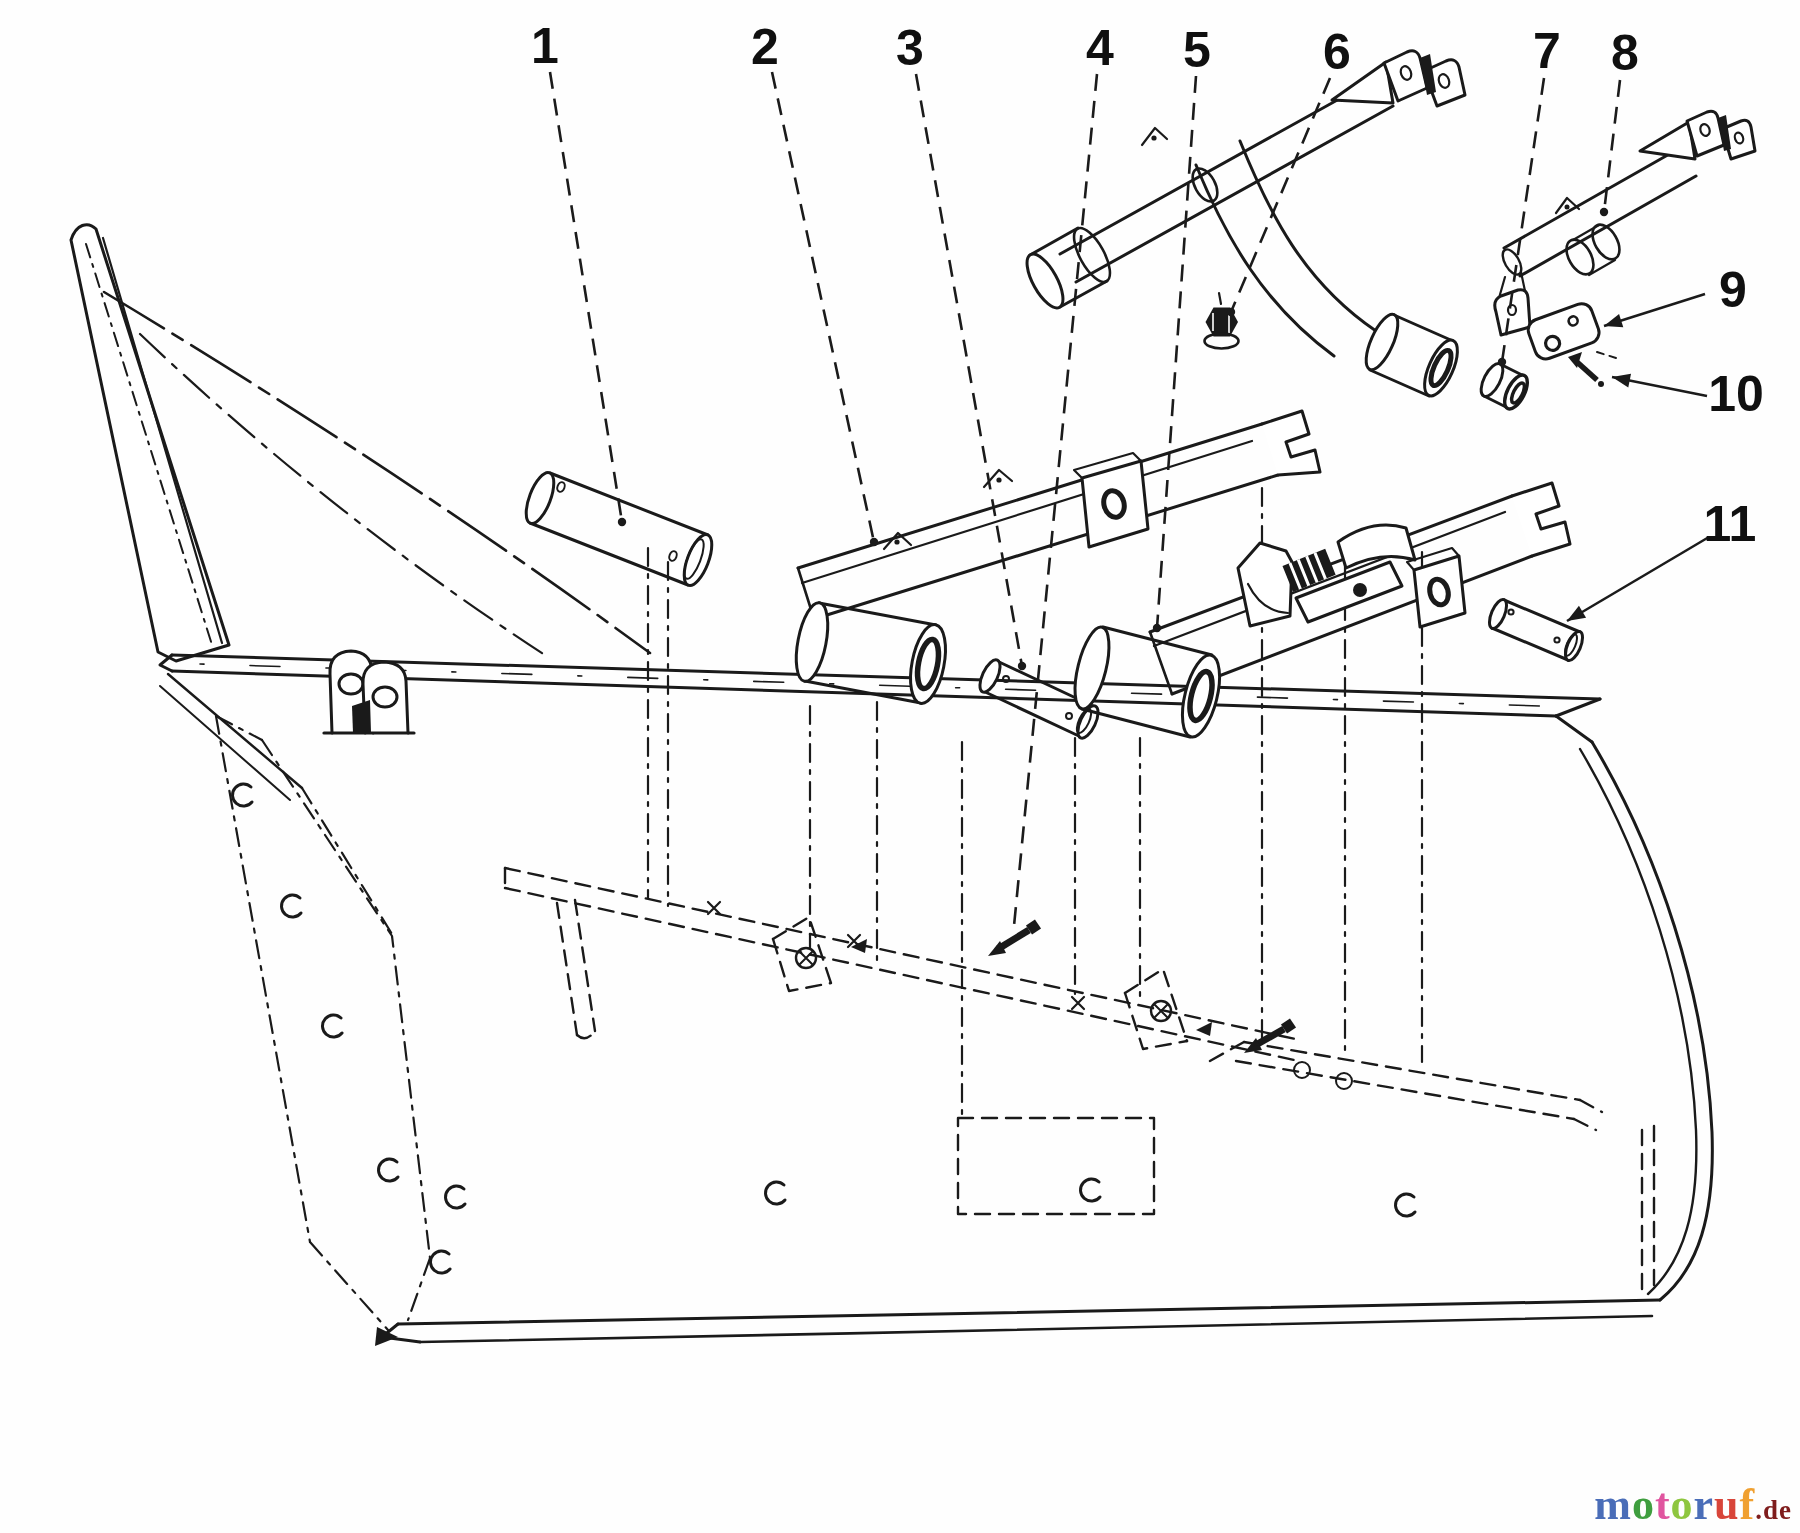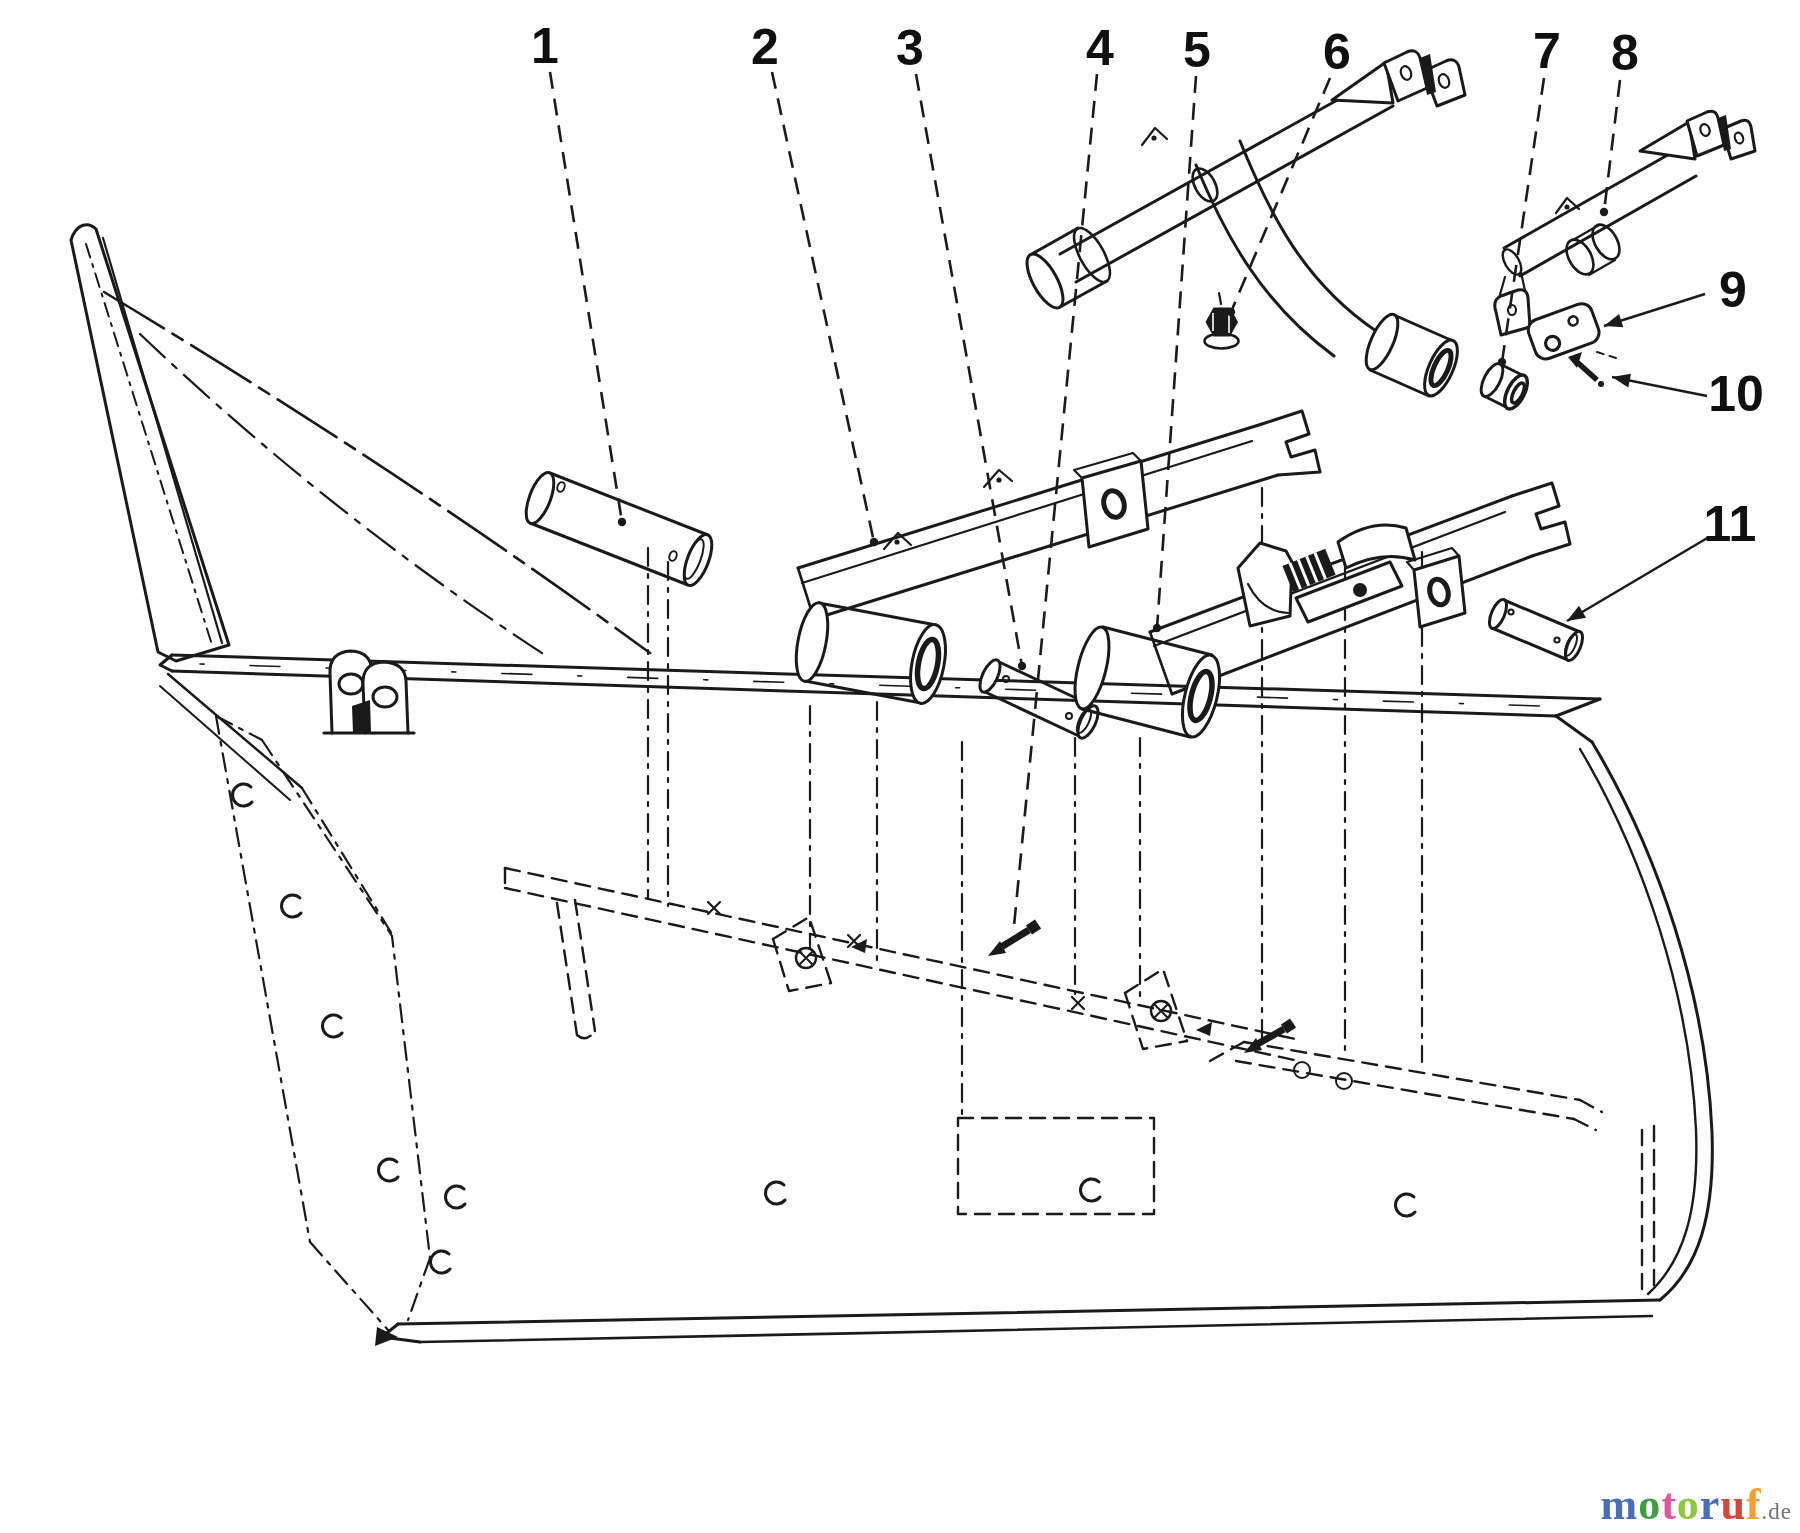--- a/index.html
+++ b/index.html
@@ -10,21 +10,21 @@
   .thin{stroke-width:2.2;}
   .w{fill:#ffffff;}
   .dark{fill:#1a1a1a;stroke:none;}
   .dashdot{stroke-dasharray:18 8 4 8;stroke-width:2.2;}
   .hid{stroke-dasharray:15 9;stroke-width:2.4;}
   .leader{stroke:#1b1b1b;stroke-width:2.6;fill:none;}
   .leader.dashed{stroke-dasharray:17 10;}
   .callout-num{font:700 50px "Liberation Sans",sans-serif;fill:#101010;text-anchor:middle;}
   #watermark{position:absolute;right:8px;bottom:6px;font-family:"Liberation Serif",serif;
              font-weight:700;font-size:44px;line-height:1;letter-spacing:1px;}
-  #watermark .wm-suffix{font-size:23px;color:#737373;font-weight:400;}
+  #watermark .wm-suffix{font-size:27px;color:#7f1d1d;font-weight:700;}
 </style>
 </head>
 <body>
 
 <div id="stage">
 <svg id="diagram-svg" width="1800" height="1533" viewBox="0 0 1800 1533">
 
   <g>
 
     <path class="ink w" d="M 96 229 C 88 221 76 224 71 240 L 158 652 L 176 661 L 229 645 Z"></path>

